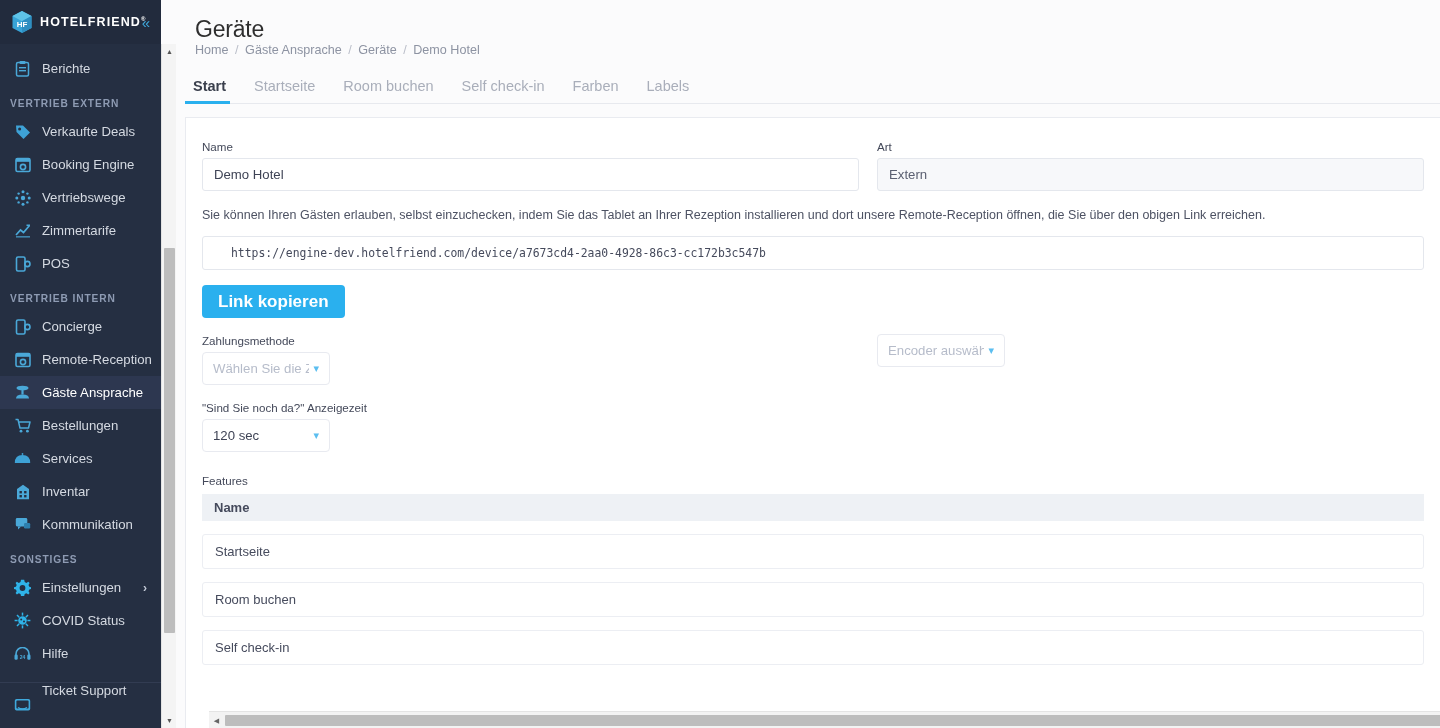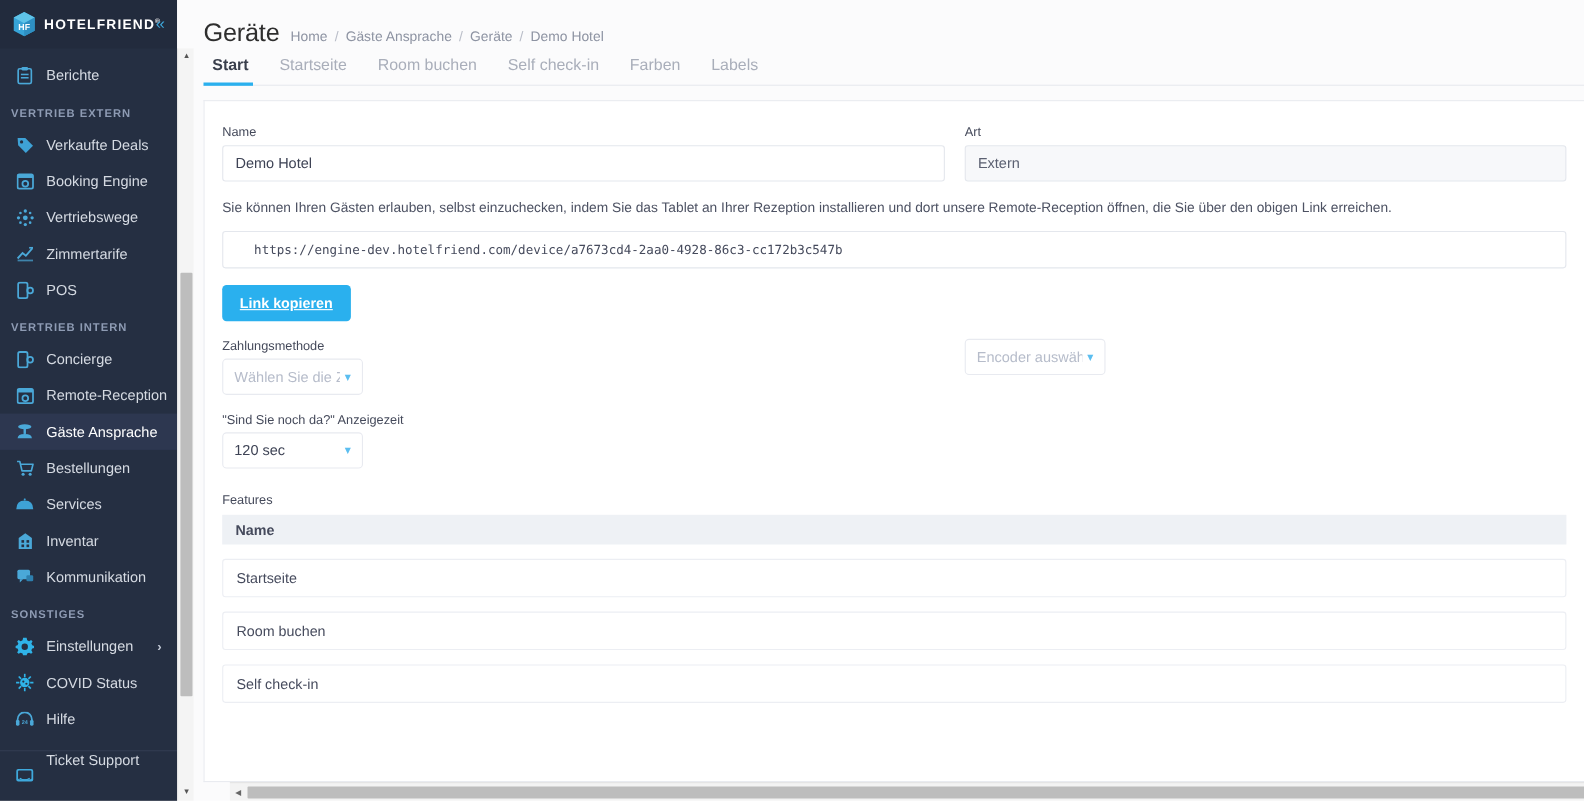--- a/index.html
+++ b/index.html
@@ -101,34 +101,34 @@
   
   .main {
     flex: 1 1 auto; height: 728px;
     background: #fbfbfc;
     position: relative;
     padding-left: 15px;
     overflow: hidden;
   }
   .page-head {
     padding: 16px 0 0 9px;
-    display: flex; align-items: baseline;
+    display: flex; align-items: baseline; flex-direction: column;
   }
   .page-title {
     font-size: 23px; color: #2e2e2e; font-weight: normal;
     letter-spacing: -0.2px;
   }
   .crumbs {
     margin-left: 10px; font-size: 12.6px; color: #8d93a2;
     white-space: nowrap;
   }
   .crumbs span.sep { color: #b9bdc8; margin: 0 3px; }
 
   .tabs {
-    margin: 2px 0 0 9px;
+    margin: 14px 0 0 9px;
     display: flex; align-items: flex-end;
     border-bottom: 1px solid #e7e9ee;
     height: 33px;
     padding-right: 0;
   }
   .tab {
     font-size: 14.5px; color: #a9aeba;
     padding: 0 14px 9px 14px;
     position: relative; cursor: pointer;
     white-space: nowrap;
@@ -183,24 +183,23 @@
     display: flex; align-items: center; padding: 0 28px;
     font-family: "DejaVu Sans Mono", monospace;
     font-size: 11.4px; color: #454a5c;
     background: #fff;
   }
   .btn-primary {
     margin: 15px 0 0 16px;
     display: inline-flex; align-items: center; justify-content: center;
     height: 33px; padding: 0 16px;
     background: #2ab0ee; color: #fff;
-    font-size: 13px; font-weight: bold;
+    font-size: 17px; font-weight: bold;
     border: none; border-radius: 4px; cursor: pointer;
     font-family: "Liberation Sans", sans-serif;
-    text-decoration: underline;
   }
 
   .sel {
     height: 33px; border: 1px solid #e8eaf0; border-radius: 4px;
     display: inline-flex; align-items: center;
     padding: 0 10px; background: #fff;
     font-size: 13.2px; color: #3e4355;
     width: 128px; justify-content: space-between;
     cursor: pointer;
   }

